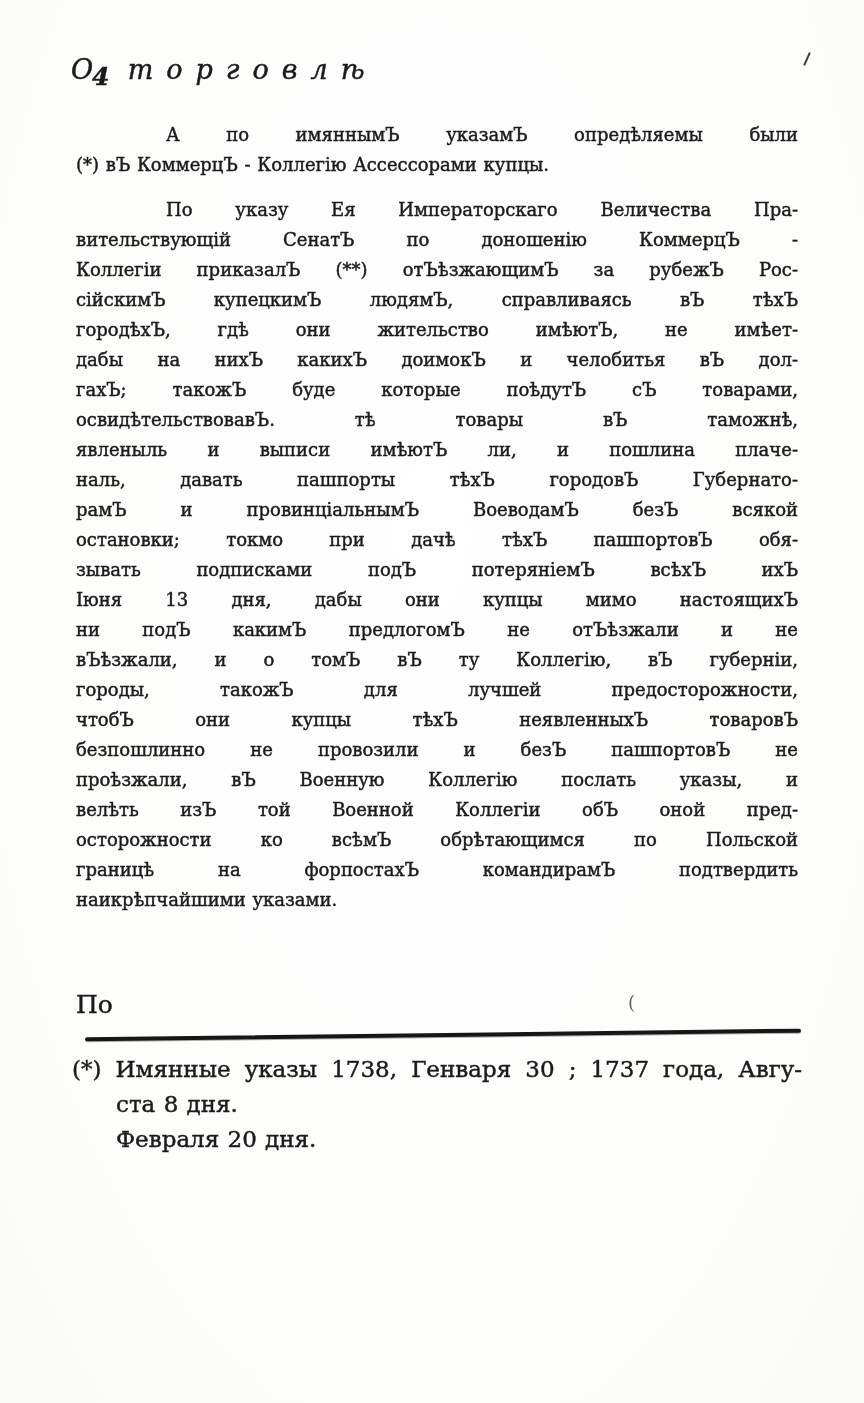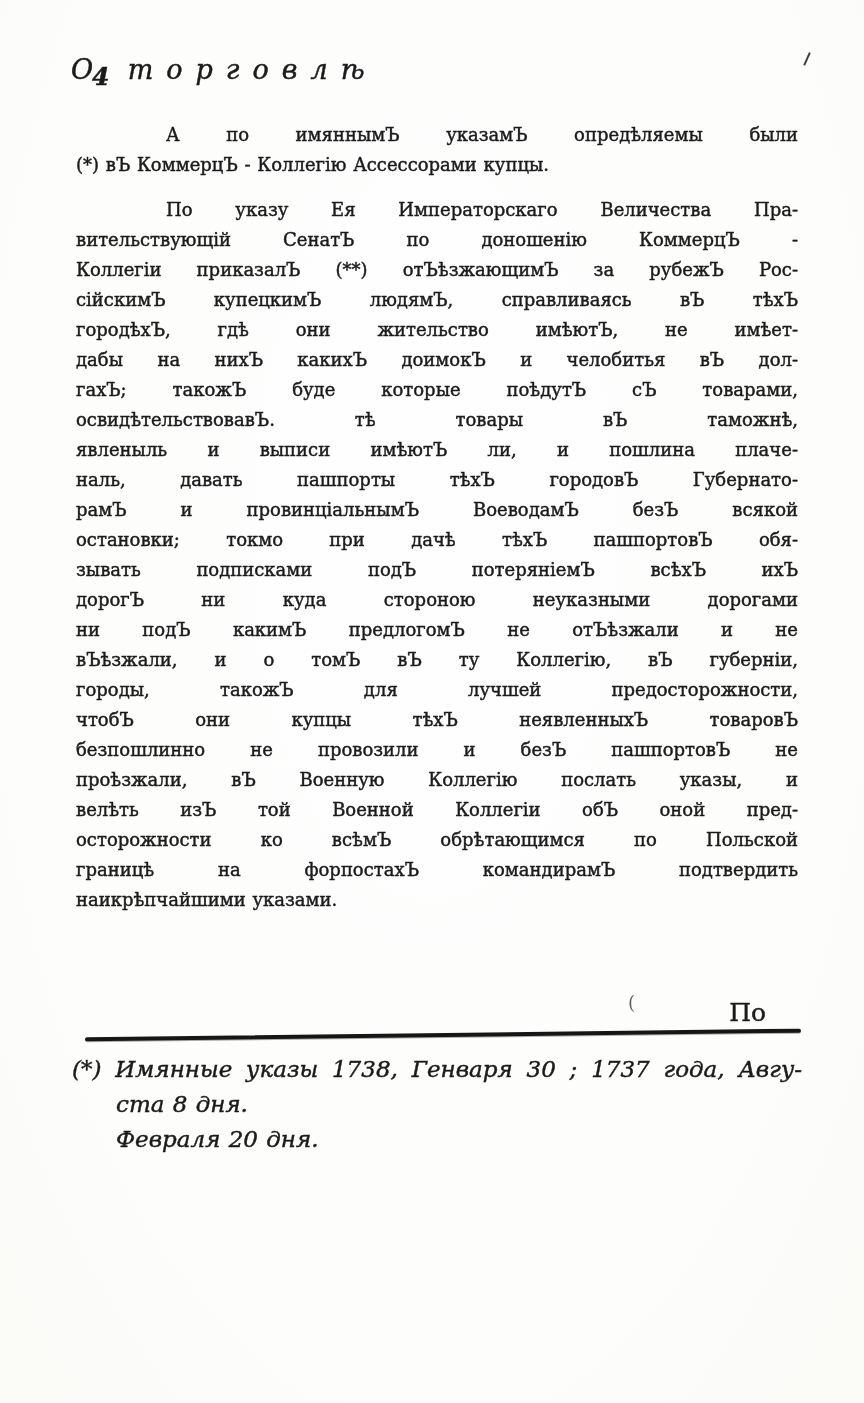--- a/index.html
+++ b/index.html
@@ -51,42 +51,41 @@
     word-spacing: 1px;
   }
   .line.first { padding-left: 90px; }
   .line.pgap { margin-top: 15px; }
   .line.plast { text-align-last: left; }
 
   .catchword {
     position: absolute;
     left: 76px; top: 990px;
     width: 722px;
-    text-align: right;
+    text-align: left;
     padding-right: 32px;
     box-sizing: border-box;
     font-size: 25px;
-    height: 30px; line-height: 30px; margin-top: 8px;
+    height: 30px; line-height: 30px;
   }
 
   .rule {
     position: absolute;
     left: 85px; top: 1033px;
     width: 716px; height: 4px;
     background: #161616;
     border-radius: 2px;
     transform: rotate(-0.7deg);
     box-shadow: 0 1px 0 rgba(20,20,20,0.35);
   }
 
   .footnote-block {
     position: absolute;
     left: 72px; top: 1052px;
     width: 730px;
-    font-style: italic;
     font-size: 23px;
   }
   .fnline {
     height: 35px;
     line-height: 35px;
     text-align: justify;
     text-align-last: justify;
     white-space: nowrap;
     word-spacing: 1px;
   }
@@ -127,21 +126,21 @@
       <div class="line">сійскимЪ купецкимЪ людямЪ, справливаясь вЪ тѣхЪ</div>
       <div class="line">городѣхЪ, гдѣ они жительство имѣютЪ, не имѣет-</div>
       <div class="line">дабы на нихЪ какихЪ доимокЪ и челобитья вЪ дол-</div>
       <div class="line">гахЪ; такожЪ буде которые поѣдутЪ сЪ товарами,</div>
       <div class="line">освидѣтельствовавЪ. тѣ товары вЪ таможнѣ,</div>
       <div class="line">явленыль и выписи имѣютЪ ли, и пошлина плаче-</div>
       <div class="line">наль, давать пашпорты тѣхЪ городовЪ Губернато-</div>
       <div class="line">рамЪ и провинціальнымЪ ВоеводамЪ безЪ всякой</div>
       <div class="line">остановки; токмо при дачѣ тѣхЪ пашпортовЪ обя-</div>
       <div class="line">зывать подписками подЪ потеряніемЪ всѣхЪ ихЪ</div>
-      <div class="line">дорогЪ ни куда стороною неуказными дорогами</div>
+      <div class="line">Іюня 13 дня, дабы они купцы мимо настоящихЪ</div>
       <div class="line">ни подЪ какимЪ предлогомЪ не отЪѣзжали и не</div>
       <div class="line">вЪѣзжали, и о томЪ вЪ ту Коллегію, вЪ губерніи,</div>
       <div class="line">городы, такожЪ для лучшей предосторожности,</div>
       <div class="line">чтобЪ они купцы тѣхЪ неявленныхЪ товаровЪ</div>
       <div class="line">безпошлинно не провозили и безЪ пашпортовЪ не</div>
       <div class="line">проѣзжали, вЪ Военную Коллегію послать указы, и</div>
       <div class="line">велѣть изЪ той Военной Коллегіи обЪ оной пред-</div>
       <div class="line">осторожности ко всѣмЪ обрѣтающимся по Польской</div>
       <div class="line">границѣ на форпостахЪ командирамЪ подтвердить</div>
       <div class="line plast">наикрѣпчайшими указами.</div>

